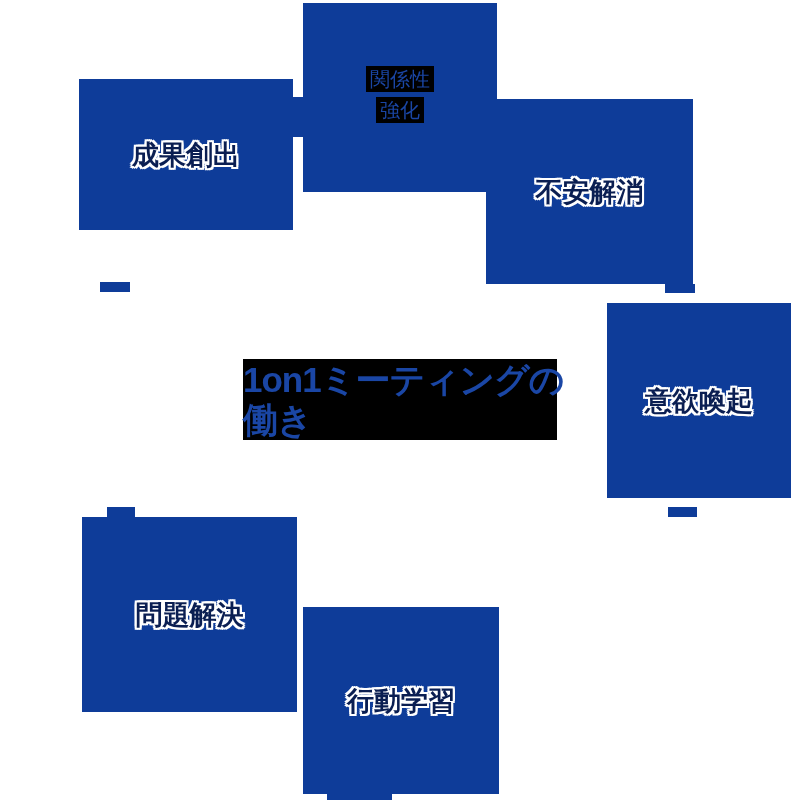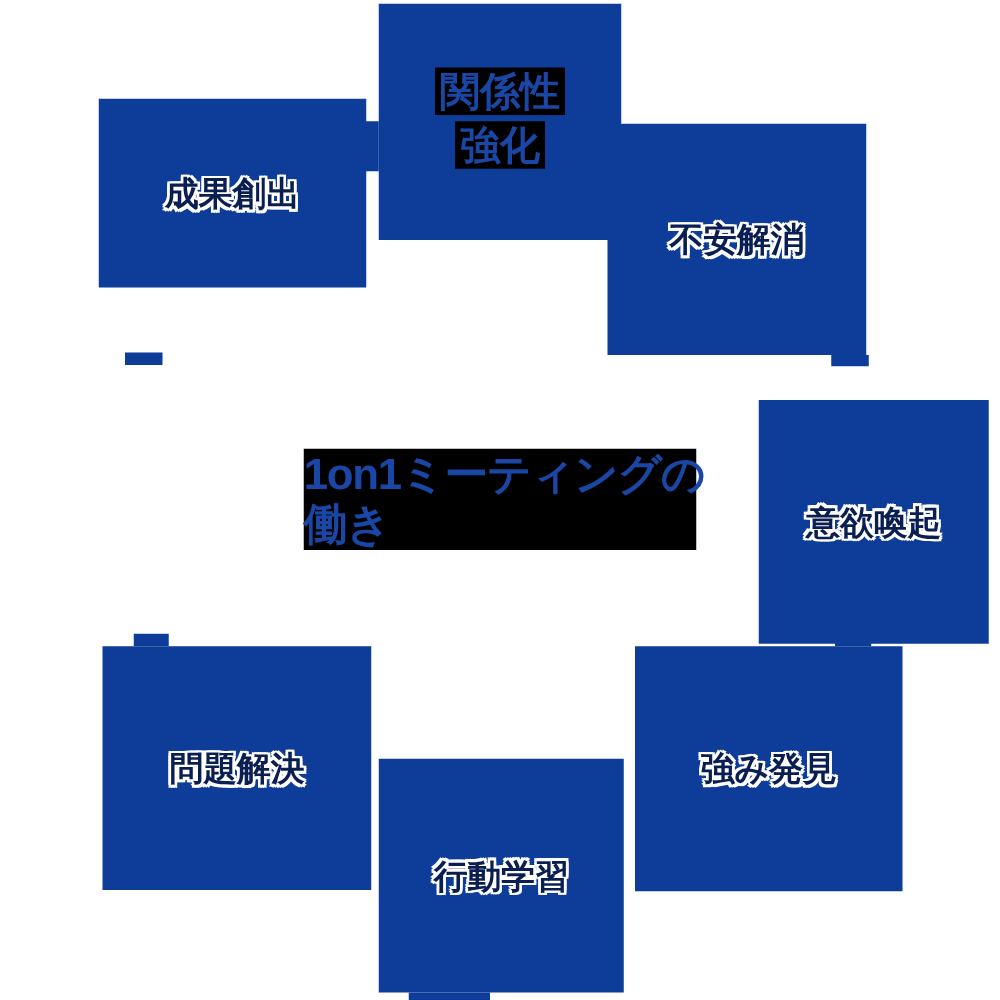--- a/index.html
+++ b/index.html
@@ -21,21 +21,21 @@
   .sq {
     position: absolute;
     background: var(--node-blue, #0E3C99);
     display: flex;
     align-items: center;
     justify-content: center;
     flex-direction: column;
   }
   .sq-top      { left: 303px; top:   3px; width: 194px; height: 189px; }
   .sq-tr       { left: 486px; top:  99px; width: 207px; height: 185px; }
-  .sq-right    { left: 607px; top: 320px; width: 184px; height: 195px; }
+  .sq-right    { left: 607px; top: 303px; width: 184px; height: 195px; }
   .sq-br       { left: 508px; top: 517px; width: 214px; height: 196px; }
   .sq-bottom   { left: 303px; top: 607px; width: 196px; height: 187px; }
   .sq-bl       { left:  82px; top: 517px; width: 215px; height: 195px; }
   .sq-left     { left:   0px; top: 303px; width: 193px; height: 193px; }
   .sq-tl       { left:  79px; top:  79px; width: 214px; height: 151px; }
 
   
   .label {
     font-size: 27px;
     font-weight: 700;
@@ -52,22 +52,22 @@
   .hl-stack {
     display: flex;
     flex-direction: column;
     align-items: center;
     gap: 5px;
     margin-top: -6px;
   }
   .hl {
     background: var(--highlight-bg, #000000);
     color: var(--highlight-text, #1A46A5);
-    font-size: 32px;
-    font-weight: 700;
+    font-size: 20px;
+    font-weight: 400;
     line-height: 1;
     padding: 3px 4px;
     white-space: nowrap;
   }
 
   
   .title-box {
     position: absolute;
     left: 243px;
     top: 359px;
@@ -111,23 +111,20 @@
   </div>
 
   <div class="sq sq-tr">
     <span class="label">不安解消</span>
   </div>
 
   <div class="sq sq-right">
     <span class="label">意欲喚起</span>
   </div>
 
-  <div class="sq sq-br">
-    <span class="label">強み発見</span>
-  </div>
 
   <div class="sq sq-bottom">
     <span class="label">行動学習</span>
   </div>
 
   <div class="sq sq-bl">
     <span class="label">問題解決</span>
   </div>
 
 

